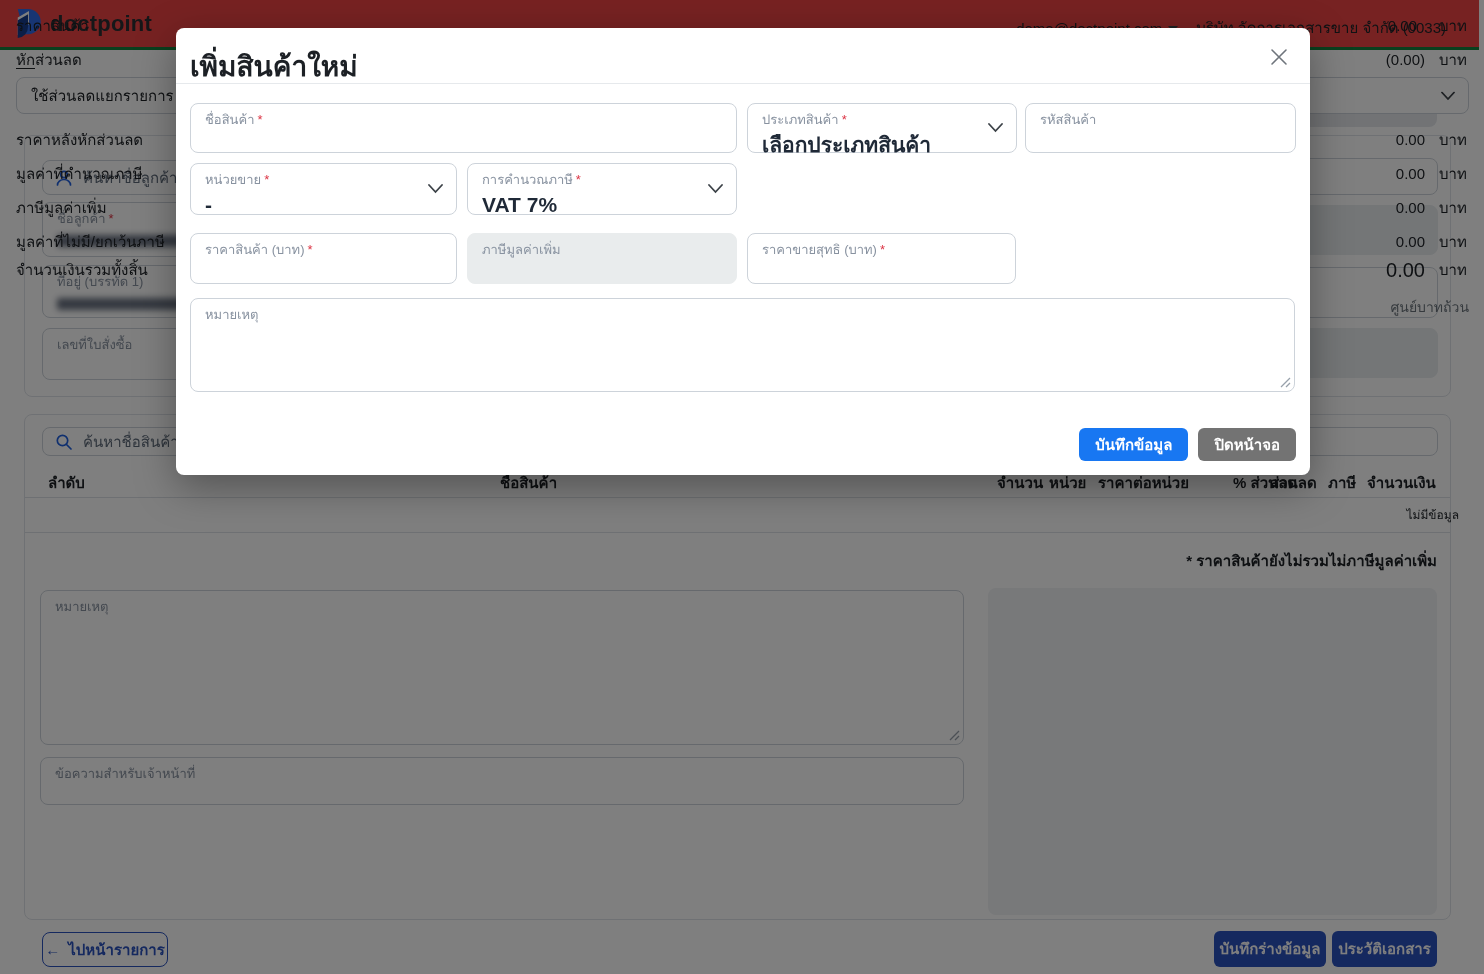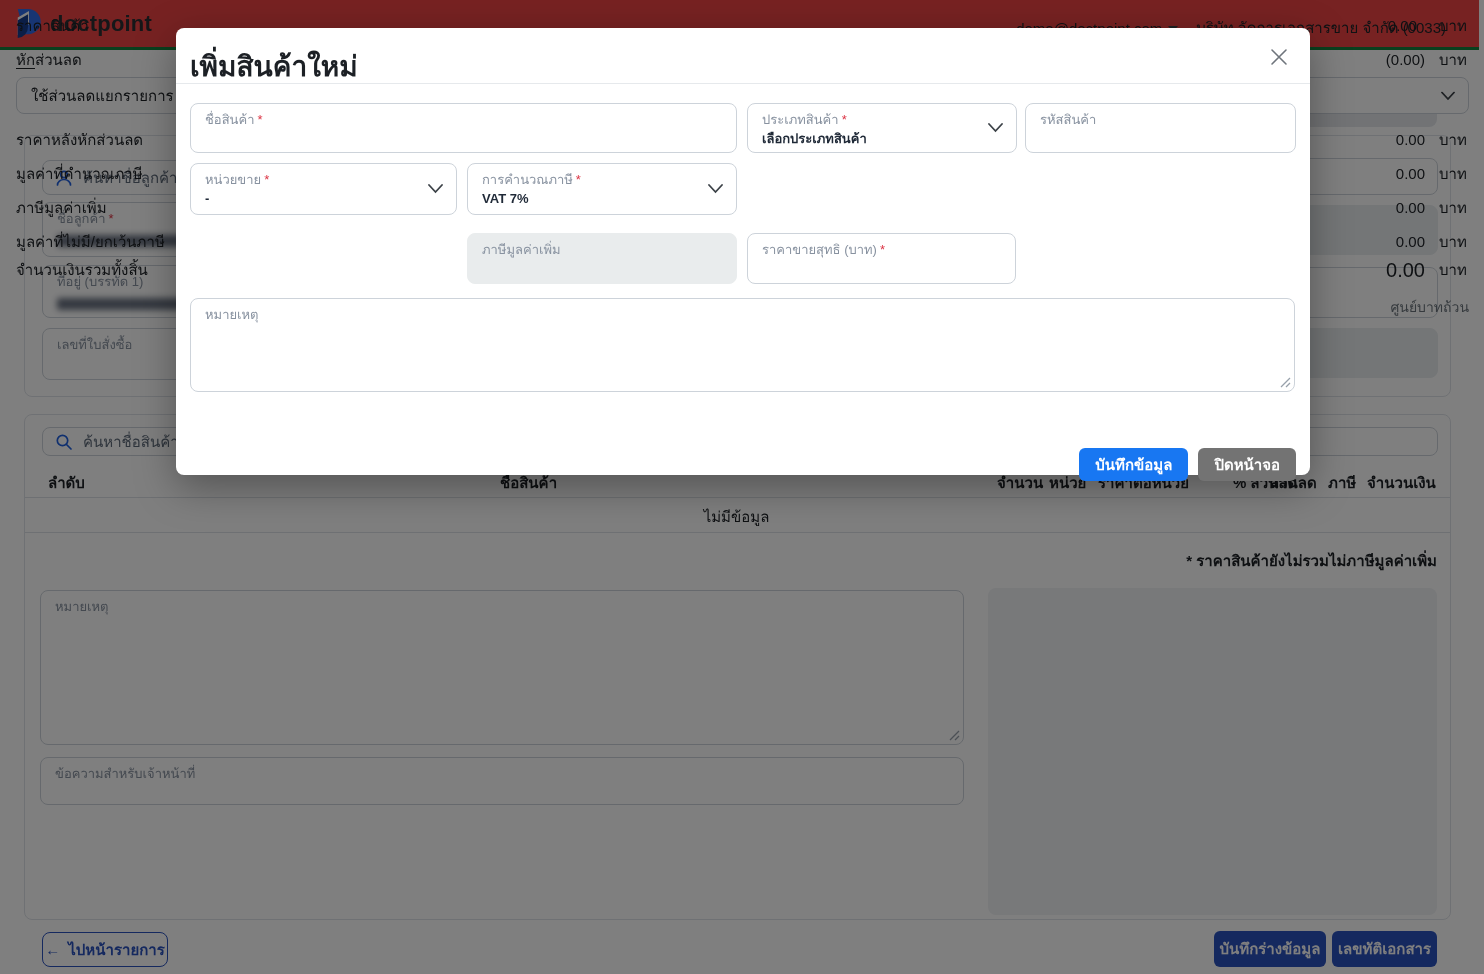--- a/index.html
+++ b/index.html
@@ -25,21 +25,21 @@
   
   .card { position:absolute; background:#fff; border:1px solid #dfe3e8; border-radius:8px; }
   .card1 { left:24px; top:135px; width:1427px; height:262px; }
   .card2 { left:24px; top:414px; width:1427px; height:506px; }
 
   
   .field { position:absolute; border:1px solid #cdd3da; border-radius:8px; background:#fff; padding:8px 14px; }
   .field.disabled { background:#e9ecef; border-color:#e9ecef; }
   .flabel { font-size:13px; color:#8892a0; line-height:1.25; white-space:nowrap; }
   .flabel .req { color:#dc3545; margin-left:3px; }
-  .fvalue { font-size:13px; font-weight:600; color:#1f2937; margin-top:3px; line-height:1.3; }
+  .fvalue { font-size:21px; font-weight:600; color:#1f2937; margin-top:3px; line-height:1.3; }
   .chev { position:absolute; right:13px; top:50%; transform:translateY(-50%); }
 
   .blurbar { height:12px; background:#596273; border-radius:2px; filter:blur(3px); opacity:.9; margin-top:8px; }
 
   
   .cust-search { left:42px; top:160px; width:396px; height:35px; padding:6px 12px; display:flex; align-items:center; gap:10px; }
   .cust-search .ph { font-size:15px; color:#5f6b7a; }
   .f-custname  { left:42px; top:202px; width:396px; height:55px; }
   .f-address   { left:42px; top:265px; width:396px; height:53px; }
   .f-po        { left:42px; top:328px; width:396px; height:52px; }
@@ -53,21 +53,21 @@
   
   .item-search { left:42px; top:427px; width:1396px; height:29px; padding:4px 12px; display:flex; align-items:center; gap:10px; }
   .item-search .ph { font-size:15px; color:#5f6b7a; }
 
   .th { position:absolute; top:471px; font-size:15px; font-weight:600; color:#1c2025; white-space:nowrap; }
   .th-1 { left:48px; }   .th-2 { left:500px; } .th-3 { left:997px; }
   .th-4 { left:1049px; } .th-5 { left:1098px; } .th-6 { left:1233px; }
   .th-7 { left:1270px; } .th-8 { left:1328px; } .th-9 { left:1367px; }
   .hline { position:absolute; left:25px; width:1425px; height:1px; background:#dde1e6; }
   .hl-1 { top:497px; } .hl-2 { top:532px; }
-  .empty-row { position:absolute; left:23px; top:505px; width:1427px; text-align:center; font-size:15px; color:#1c2025; }
+  .empty-row { position:absolute; left:32px; top:505px; width:1427px; text-align:right; font-size:12px; color:#1c2025; }
   .price-note { position:absolute; top:549px; right:47px; font-size:15px; font-weight:600; color:#1c2025; }
 
   .f-notes { left:40px; top:590px; width:924px; height:155px; }
   .f-staff { left:40px; top:757px; width:924px; height:48px; }
   .grip { position:absolute; right:3px; bottom:3px; }
 
   
   .summary { position:absolute; left:988px; top:588px; width:449px; height:327px; background:#f0f2f5; border-radius:8px; }
   .srow { position:absolute; left:16px; right:15px; display:flex; align-items:baseline; font-size:15px; color:#1c2025; }
   .srow .lbl { flex:1; }
@@ -99,21 +99,21 @@
   .m-field.disabled { background:#e9eced; border-color:#e9eced; }
   .m-f1 { left:14px;  top:75px;  width:547px; height:50px; }
   .m-f2 { left:571px; top:75px;  width:270px; height:50px; }
   .m-f3 { left:849px; top:75px;  width:271px; height:50px; }
   .m-f4 { left:14px;  top:135px; width:267px; height:52px; }
   .m-f5 { left:291px; top:135px; width:270px; height:52px; }
   .m-f6 { left:14px;  top:205px; width:267px; height:51px; }
   .m-f7 { left:291px; top:205px; width:270px; height:51px; }
   .m-f8 { left:571px; top:205px; width:269px; height:51px; }
   .m-notes { left:14px; top:270px; width:1105px; height:94px; }
-  .modal-actions { position:absolute; right:14px; top:420px; display:flex; gap:10px;padding-left:12px; }
+  .modal-actions { position:absolute; right:14px; top:400px; display:flex; gap:10px;padding-left:12px; }
   .btn-save  { height:33px; padding:0 16px; background:#1877f2; color:#fff; font-weight:700; border-radius:6px; }
   .btn-close { height:33px; padding:0 16px; background:#737373; color:#fff; font-weight:700; border-radius:6px; }
 
   svg { display:block; }
 </style>
 </head>
 <body>
 
 <div class="app">
 
@@ -266,21 +266,21 @@
     <span class="val">0.00</span>
     <span class="unit">บาท</span>
   </div>
   <div class="srow sr-words">ศูนย์บาทถ้วน</div>
 
   <div class="btn btn-back">
     <span>←</span>
     <span>ไปหน้ารายการ</span>
   </div>
   <div class="btn btn-navy btn-draft">บันทึกร่างข้อมูล</div>
-  <div class="btn btn-navy btn-history">เลขทัติเอกสาร</div>
+  <div class="btn btn-navy btn-history">ประวัติเอกสาร</div>
 
 </div>
 
 <div class="overlay"></div>
 
 <div class="modal">
   <div class="modal-title">เพิ่มสินค้าใหม่</div>
   <div class="modal-close">
     <svg width="20" height="20" viewBox="0 0 20 20">
         <path d="M3 3 L17 17 M17 3 L3 17" stroke="#6f757c" stroke-width="1.6" stroke-linecap="round"></path>
@@ -319,20 +319,23 @@
   <div class="m-field m-f5">
     <div class="flabel"><span>การคำนวณภาษี</span><span class="req">*</span></div>
     <div class="fvalue">VAT 7%</div>
     <span class="chev">
       <svg width="15" height="10" viewBox="0 0 15 10">
           <path d="M1 1 L7.5 8 L14 1" fill="none" stroke="#3c4248" stroke-width="1.8" stroke-linecap="round"></path>
         </svg>
     </span>
   </div>
 
+  <div class="m-field m-f6">
+    <div class="flabel"><span>ราคาสินค้า (บาท)</span><span class="req">*</span></div>
+  </div>
 
   <div class="m-field m-f7 disabled">
     <div class="flabel"><span>ภาษีมูลค่าเพิ่ม</span></div>
   </div>
 
   <div class="m-field m-f8">
     <div class="flabel"><span>ราคาขายสุทธิ (บาท)</span><span class="req">*</span></div>
   </div>
 
   <div class="m-field m-notes">

